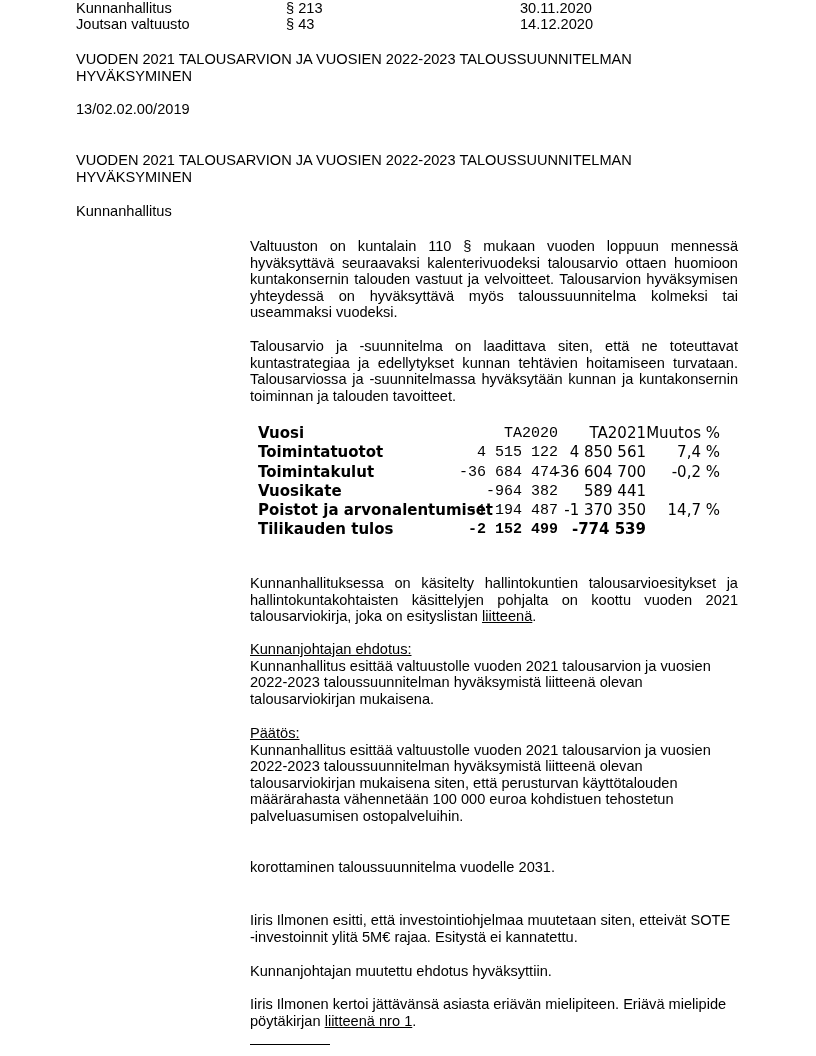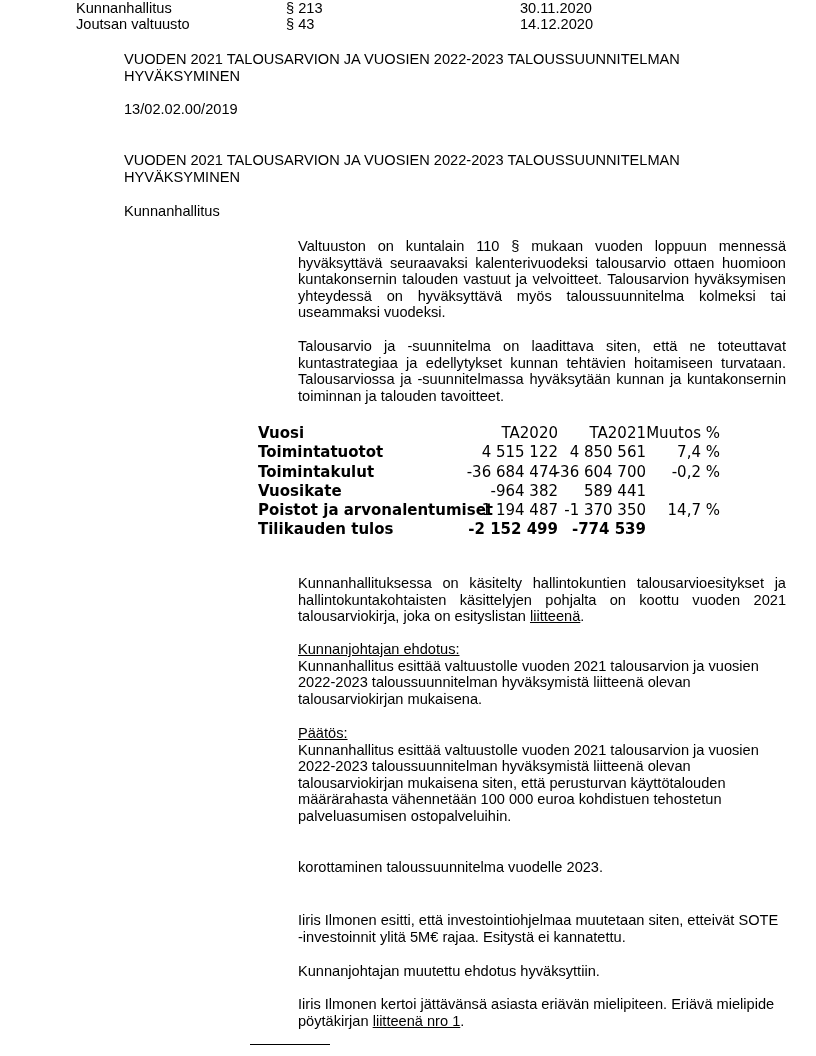--- a/index.html
+++ b/index.html
@@ -1,38 +1,38 @@
 <!DOCTYPE html>
 <html><head>
   <meta charset="utf-8">
   <style>
     html, body { margin: 0; padding: 0; background: #ffffff; }
     body {
       width: 816px; height: 1056px; position: relative; overflow: hidden;
       font-family: "Liberation Sans", sans-serif; font-size: 14.6px; color: #000;
     }
-    .abs { position: absolute; margin-left: 48px; }
+    .abs { position: absolute; }
     .line { line-height: 16.5px; white-space: nowrap; }
     .hdr-row { position: absolute; left: 76px; height: 17px; line-height: 17px; }
     .hdr-row span { position: absolute; white-space: nowrap; top: 0; }
     .hdr-name { left: 0; }
     .hdr-para { left: 210px; }
     .hdr-date { left: 444px; }
     .title { left: 76px; width: 620px; line-height: 16.5px; }
     .body-block { left: 250px; width: 488px; line-height: 16.5px; }
     .justify { text-align: justify; text-align-last: left; }
     .u { text-decoration: underline; }
     .table {
       position: absolute; left: 258px; top: 424px; width: 470px;
       font-family: "DejaVu Sans", sans-serif; font-size: 15px; line-height: 19.3px;
     }
     .trow { position: relative; height: 19.3px; }
     .trow span { position: absolute; top: 0; white-space: nowrap; }
     .c-label { left: 0; font-weight: bold; }
-    .c-ta20 { right: 170px; text-align: right; }
+    .c-ta20 { right: 170px; text-align: right; font-family: Liberation Mono, monospace; }
     .c-ta21 { right: 82px; text-align: right; }
     .c-chg { right: 8px; text-align: right; }
     .bold { font-weight: bold; }
     .rule { position: absolute; left: 250px; top: 1044px; width: 80px; border-top: 1px solid #000; }
   </style>
 </head>
 <body>
 
 <div class="hdr-row" style="top:0px;">
   <span class="hdr-name">Kunnanhallitus</span>
@@ -116,21 +116,21 @@
 <div class="abs body-block" style="top:725px;">
   <div class="line u">Päätös:</div>
   <div class="line">Kunnanhallitus esittää valtuustolle vuoden 2021 talousarvion ja vuosien</div>
   <div class="line">2022-2023 taloussuunnitelman hyväksymistä liitteenä olevan</div>
   <div class="line">talousarviokirjan mukaisena siten, että perusturvan käyttötalouden</div>
   <div class="line">määrärahasta vähennetään 100 000 euroa kohdistuen tehostetun</div>
   <div class="line">palveluasumisen ostopalveluihin.</div>
 </div>
 
 <div class="abs body-block" style="top:859px;">
-  <div class="line">korottaminen taloussuunnitelma vuodelle 2023.</div>
+  <div class="line">korottaminen taloussuunnitelma vuodelle 2031.</div>
 </div>
 
 <div class="abs body-block" style="top:912px;">
   <div class="line">Iiris Ilmonen esitti, että investointiohjelmaa muutetaan siten, etteivät SOTE</div>
   <div class="line">-investoinnit ylitä 5M€ rajaa. Esitystä ei kannatettu.</div>
 </div>
 
 <div class="abs line" style="left:250px; top:963px;">Kunnanjohtajan muutettu ehdotus hyväksyttiin.</div>
 
 <div class="abs body-block" style="top:996px;">

